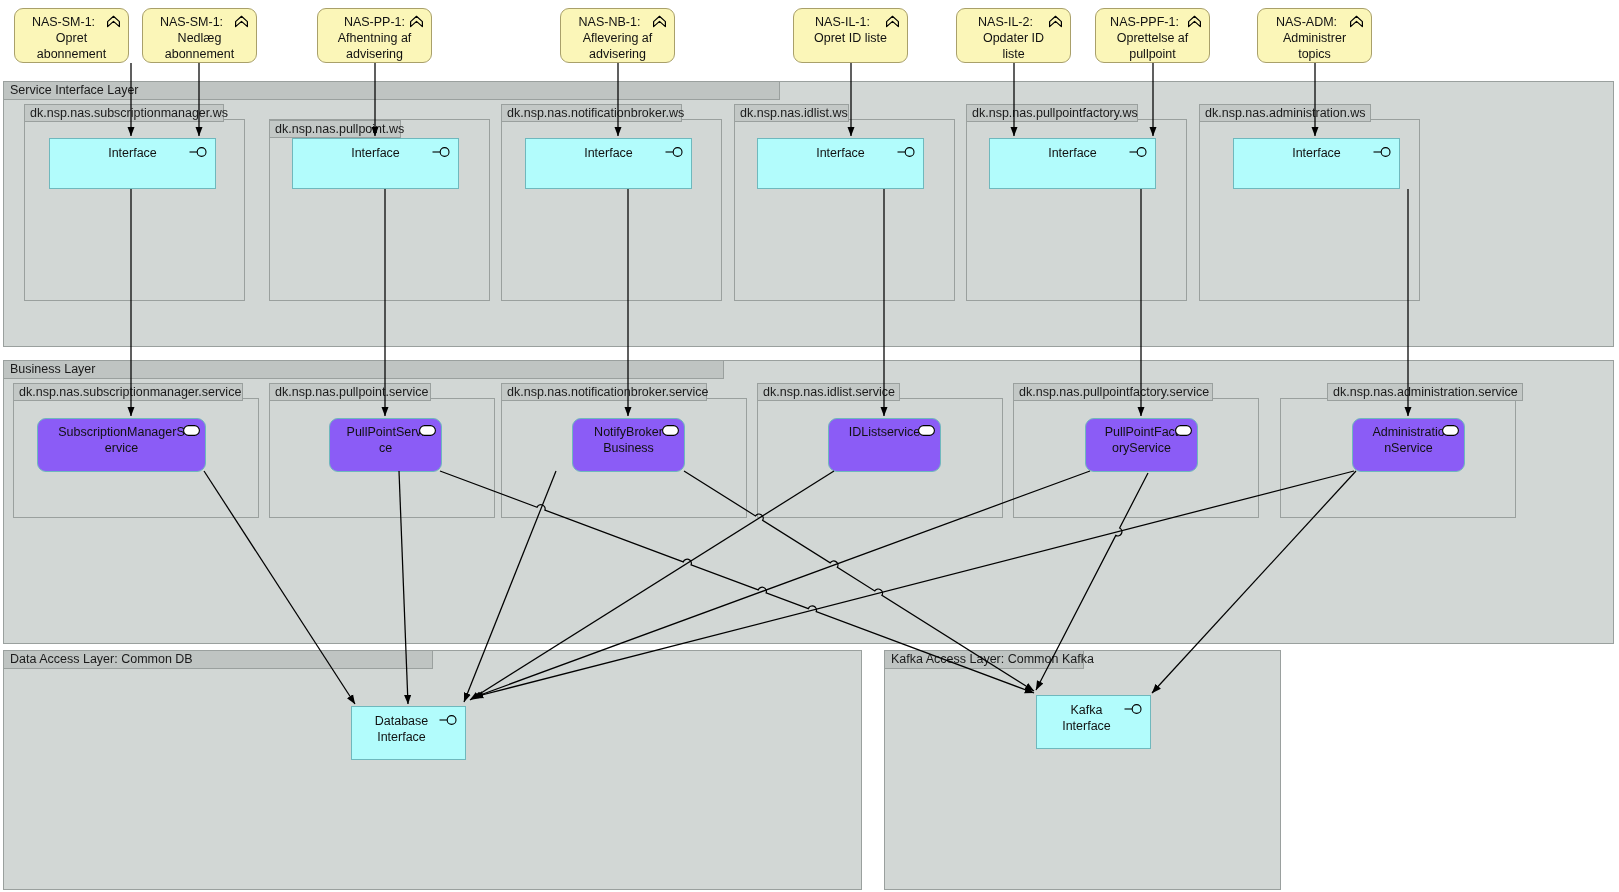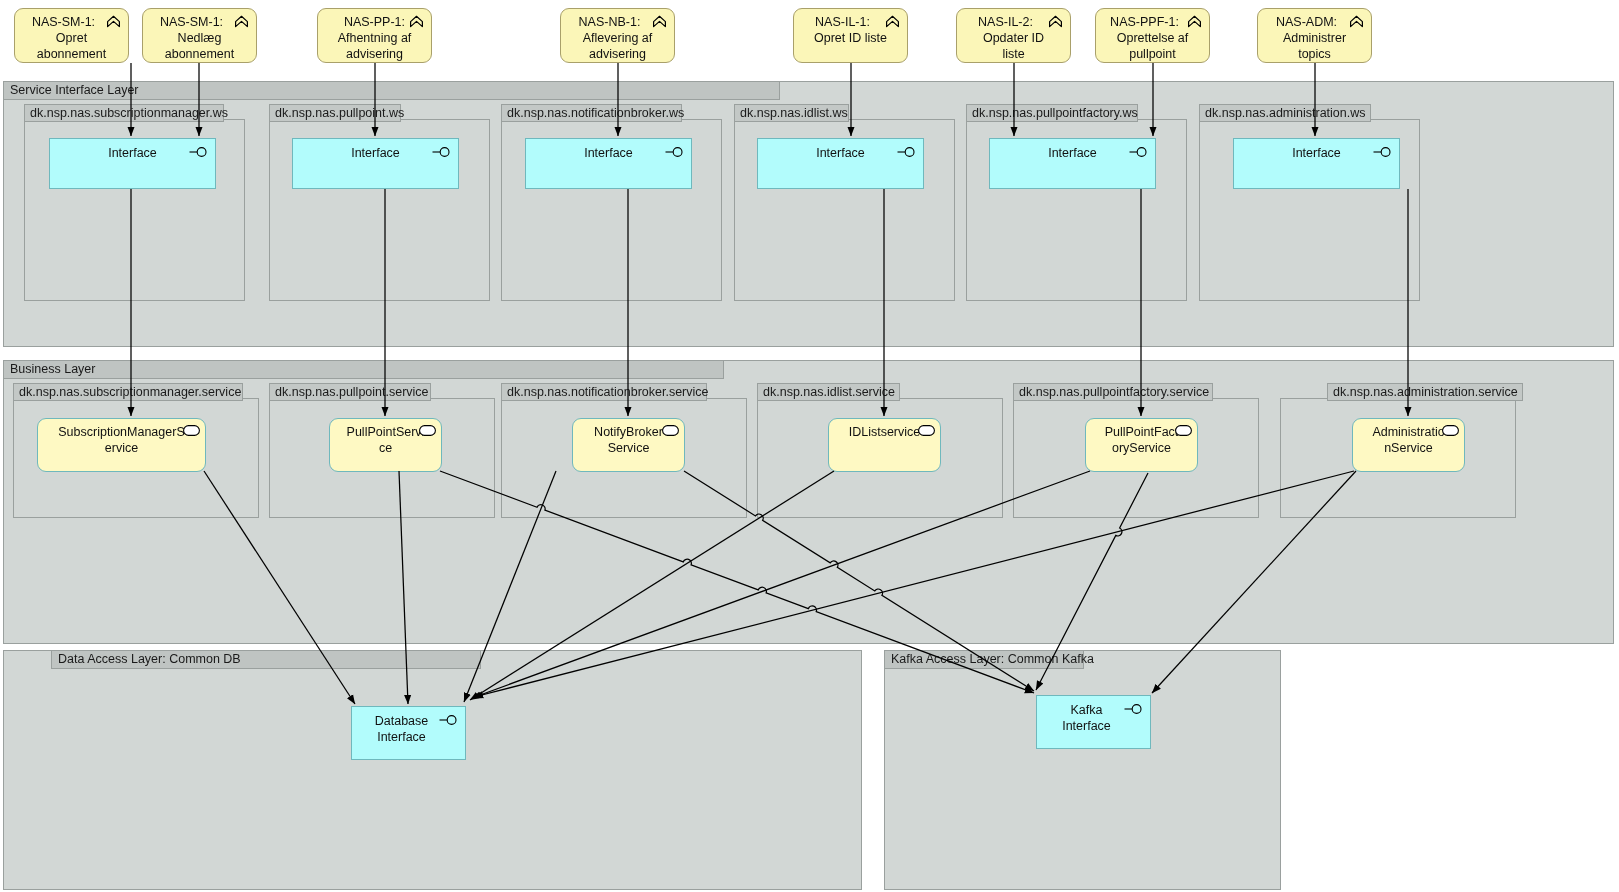--- a/index.html
+++ b/index.html
@@ -103,21 +103,21 @@
   .iface .lolli{
     position:absolute;
     right:6px;
     top:7px;
     width:20px;height:12px;
   }
   
   .svc{
     position:absolute;
     box-sizing:border-box;
-    background:#fef9c3;
+    background:#8b5cf6;
     border:1px solid #6fb8bd;
     border-radius:9px;
     z-index:25;
     text-align:center;
     font-size:12.5px;
     line-height:16px;
     color:#111;
     padding-top:5px;
     overflow:hidden;
   }
@@ -132,30 +132,30 @@
 <body>
 
 <div id="canvas">
 
   <div id="layers-host">
       <div class="layer" style="left: 3px; top: 81px; width: 1611px; height: 266px;"></div>
       <div class="layer-tab" style="left: 3px; top: 81px; width: 777px;">Service Interface Layer</div>
       <div class="layer" style="left: 3px; top: 360px; width: 1611px; height: 284px;"></div>
       <div class="layer-tab" style="left: 3px; top: 360px; width: 721px;">Business Layer</div>
       <div class="layer" style="left: 3px; top: 650px; width: 859px; height: 240px;"></div>
-      <div class="layer-tab" style="left: 3px; top: 650px; width: 430px; margin-left: 48px;">Data Access Layer: Common DB</div>
+      <div class="layer-tab" style="left: 3px; top: 650px; width: 430px;">Data Access Layer: Common DB</div>
       <div class="layer" style="left: 884px; top: 650px; width: 397px; height: 240px;"></div>
       <div class="layer-tab" style="left: 884px; top: 650px; width: 200px;">Kafka Access Layer: Common Kafka</div>
     </div>
 
   <div id="packages-host">
       <div class="pkg" style="left: 24px; top: 119px; width: 221px; height: 182px;"></div>
       <div class="pkg-tab" style="left: 24px; top: 104px; width: 200px;">dk.nsp.nas.subscriptionmanager.ws</div>
       <div class="pkg" style="left: 269px; top: 119px; width: 221px; height: 182px;"></div>
-      <div class="pkg-tab" style="left: 269px; top: 104px; width: 132px;">dk.nsp.nas.pullpoint.ws</div>
+      <div class="pkg-tab" style="left: 269px; top: 120px; width: 132px;">dk.nsp.nas.pullpoint.ws</div>
       <div class="pkg" style="left: 501px; top: 119px; width: 221px; height: 182px;"></div>
       <div class="pkg-tab" style="left: 501px; top: 104px; width: 181px;">dk.nsp.nas.notificationbroker.ws</div>
       <div class="pkg" style="left: 734px; top: 119px; width: 221px; height: 182px;"></div>
       <div class="pkg-tab" style="left: 734px; top: 104px; width: 115px;">dk.nsp.nas.idlist.ws</div>
       <div class="pkg" style="left: 966px; top: 119px; width: 221px; height: 182px;"></div>
       <div class="pkg-tab" style="left: 966px; top: 104px; width: 172px;">dk.nsp.nas.pullpointfactory.ws</div>
       <div class="pkg" style="left: 1199px; top: 119px; width: 221px; height: 182px;"></div>
       <div class="pkg-tab" style="left: 1199px; top: 104px; width: 172px;">dk.nsp.nas.administration.ws</div>
       <div class="pkg" style="left: 13px; top: 398px; width: 246px; height: 120px;"></div>
       <div class="pkg-tab" style="left: 13px; top: 383px; width: 230px;">dk.nsp.nas.subscriptionmanager.service</div>
@@ -242,21 +242,21 @@
       </div>
       <div class="svc" style="left: 329px; top: 418px; width: 113px; height: 54px;">
         <div>PullPointServi</div>
         <div>ce</div>
         <svg class="svcico" viewBox="0 0 17 11">
           <rect x="0.6" y="0.6" width="15.8" height="9.8" rx="4.9" ry="4.9" fill="#fff" stroke="#000" stroke-width="1.1"></rect>
         </svg>
       </div>
       <div class="svc" style="left: 572px; top: 418px; width: 113px; height: 54px;">
         <div>NotifyBroker</div>
-        <div>Service</div>
+        <div>Business</div>
         <svg class="svcico" viewBox="0 0 17 11">
           <rect x="0.6" y="0.6" width="15.8" height="9.8" rx="4.9" ry="4.9" fill="#fff" stroke="#000" stroke-width="1.1"></rect>
         </svg>
       </div>
       <div class="svc" style="left: 828px; top: 418px; width: 113px; height: 54px; text-align: center;">
         <div>IDListservice</div>
         <div></div>
         <svg class="svcico" viewBox="0 0 17 11">
           <rect x="0.6" y="0.6" width="15.8" height="9.8" rx="4.9" ry="4.9" fill="#fff" stroke="#000" stroke-width="1.1"></rect>
         </svg>

